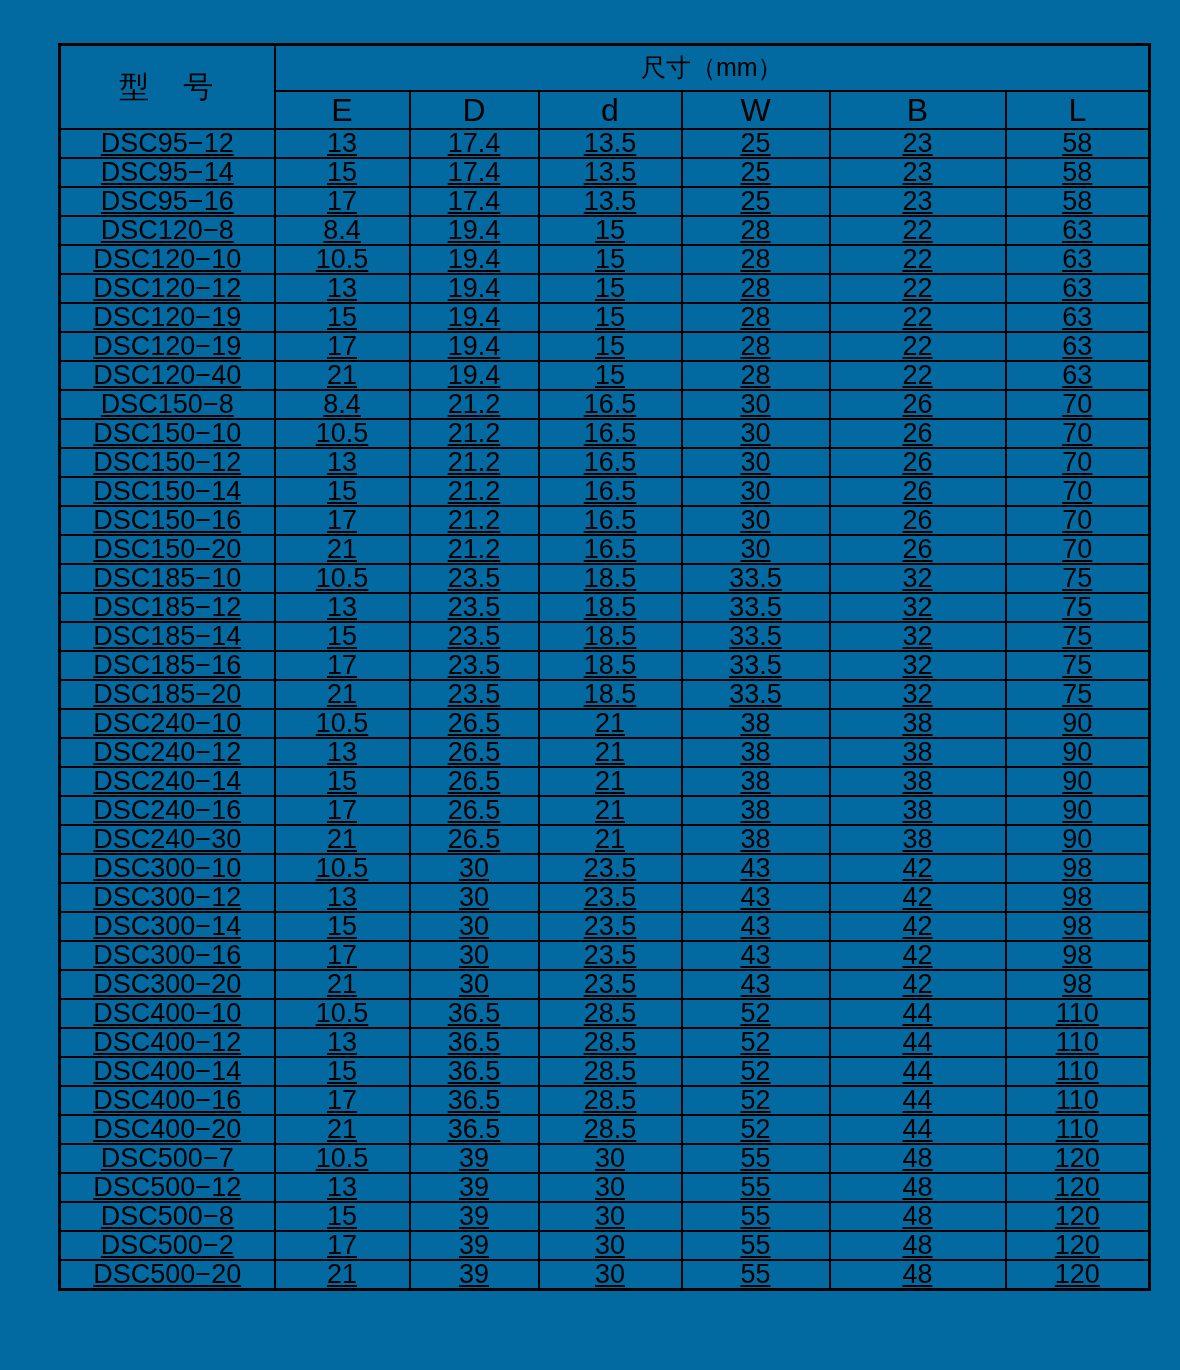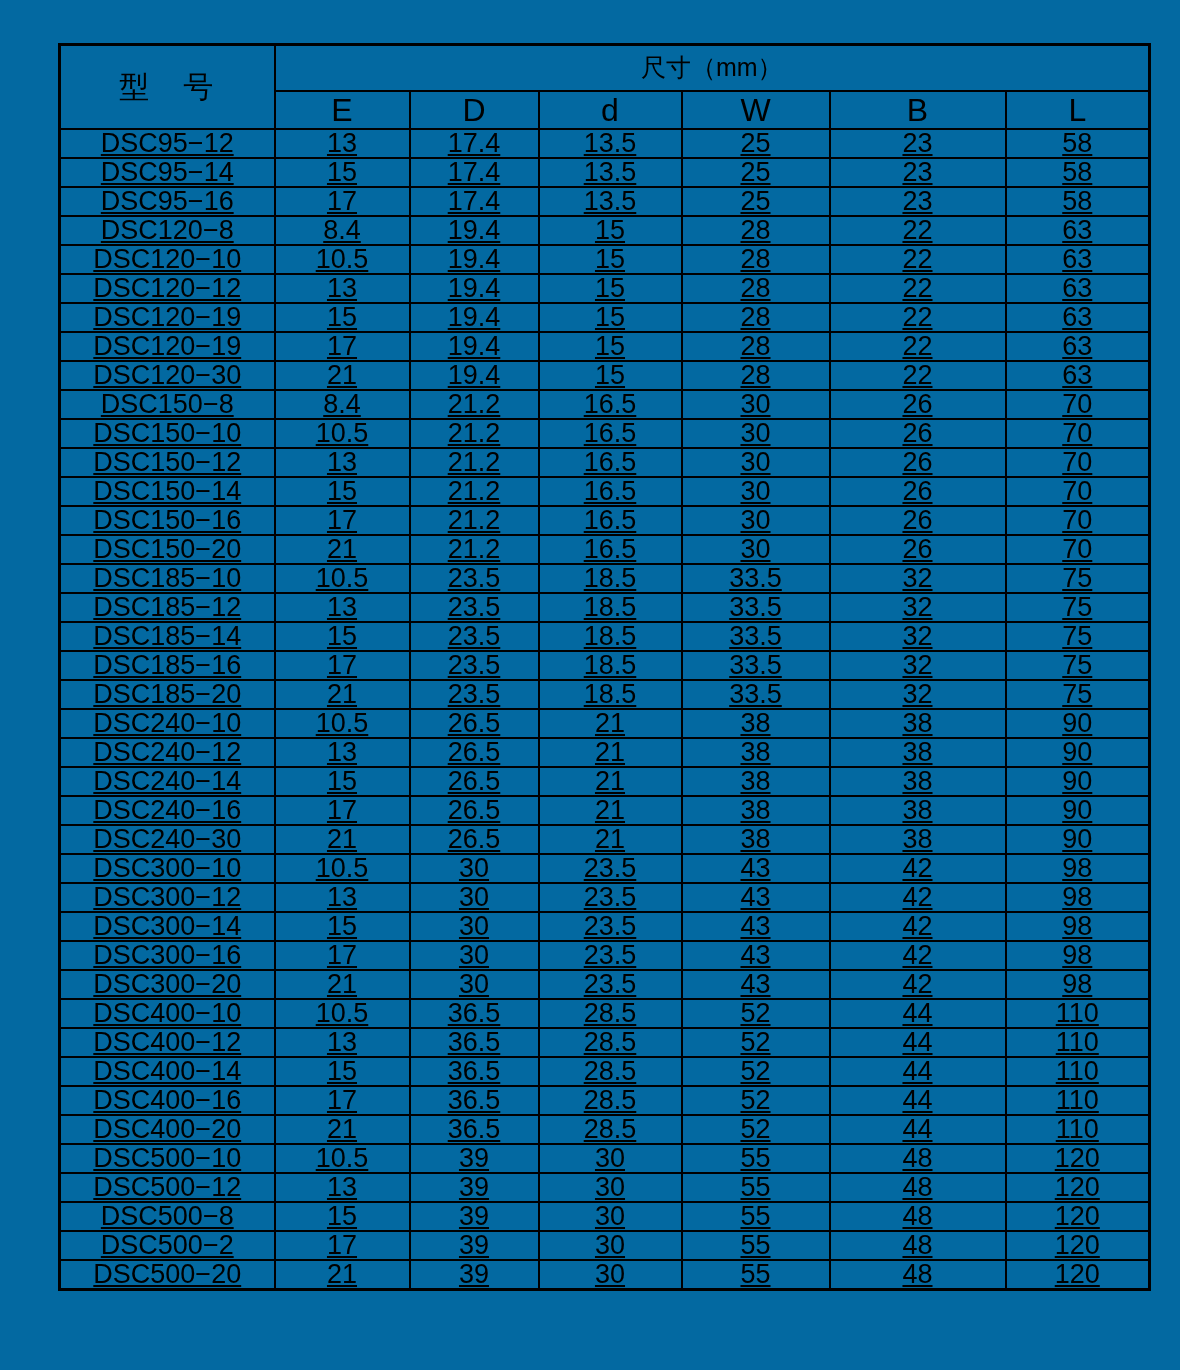--- a/index.html
+++ b/index.html
@@ -148,21 +148,21 @@
         <tr>
     <td>DSC120−19</td>
     <td>17</td>
     <td>19.4</td>
     <td>15</td>
     <td>28</td>
     <td>22</td>
     <td>63</td>
   </tr>
         <tr>
-    <td>DSC120−30</td>
+    <td>DSC120−40</td>
     <td>21</td>
     <td>19.4</td>
     <td>15</td>
     <td>28</td>
     <td>22</td>
     <td>63</td>
   </tr>
         <tr>
     <td>DSC150−8</td>
     <td>8.4</td>
@@ -391,21 +391,21 @@
         <tr>
     <td>DSC400−20</td>
     <td>21</td>
     <td>36.5</td>
     <td>28.5</td>
     <td>52</td>
     <td>44</td>
     <td>110</td>
   </tr>
         <tr>
-    <td>DSC500−10</td>
+    <td>DSC500−7</td>
     <td>10.5</td>
     <td>39</td>
     <td>30</td>
     <td>55</td>
     <td>48</td>
     <td>120</td>
   </tr>
         <tr>
     <td>DSC500−12</td>
     <td>13</td>

